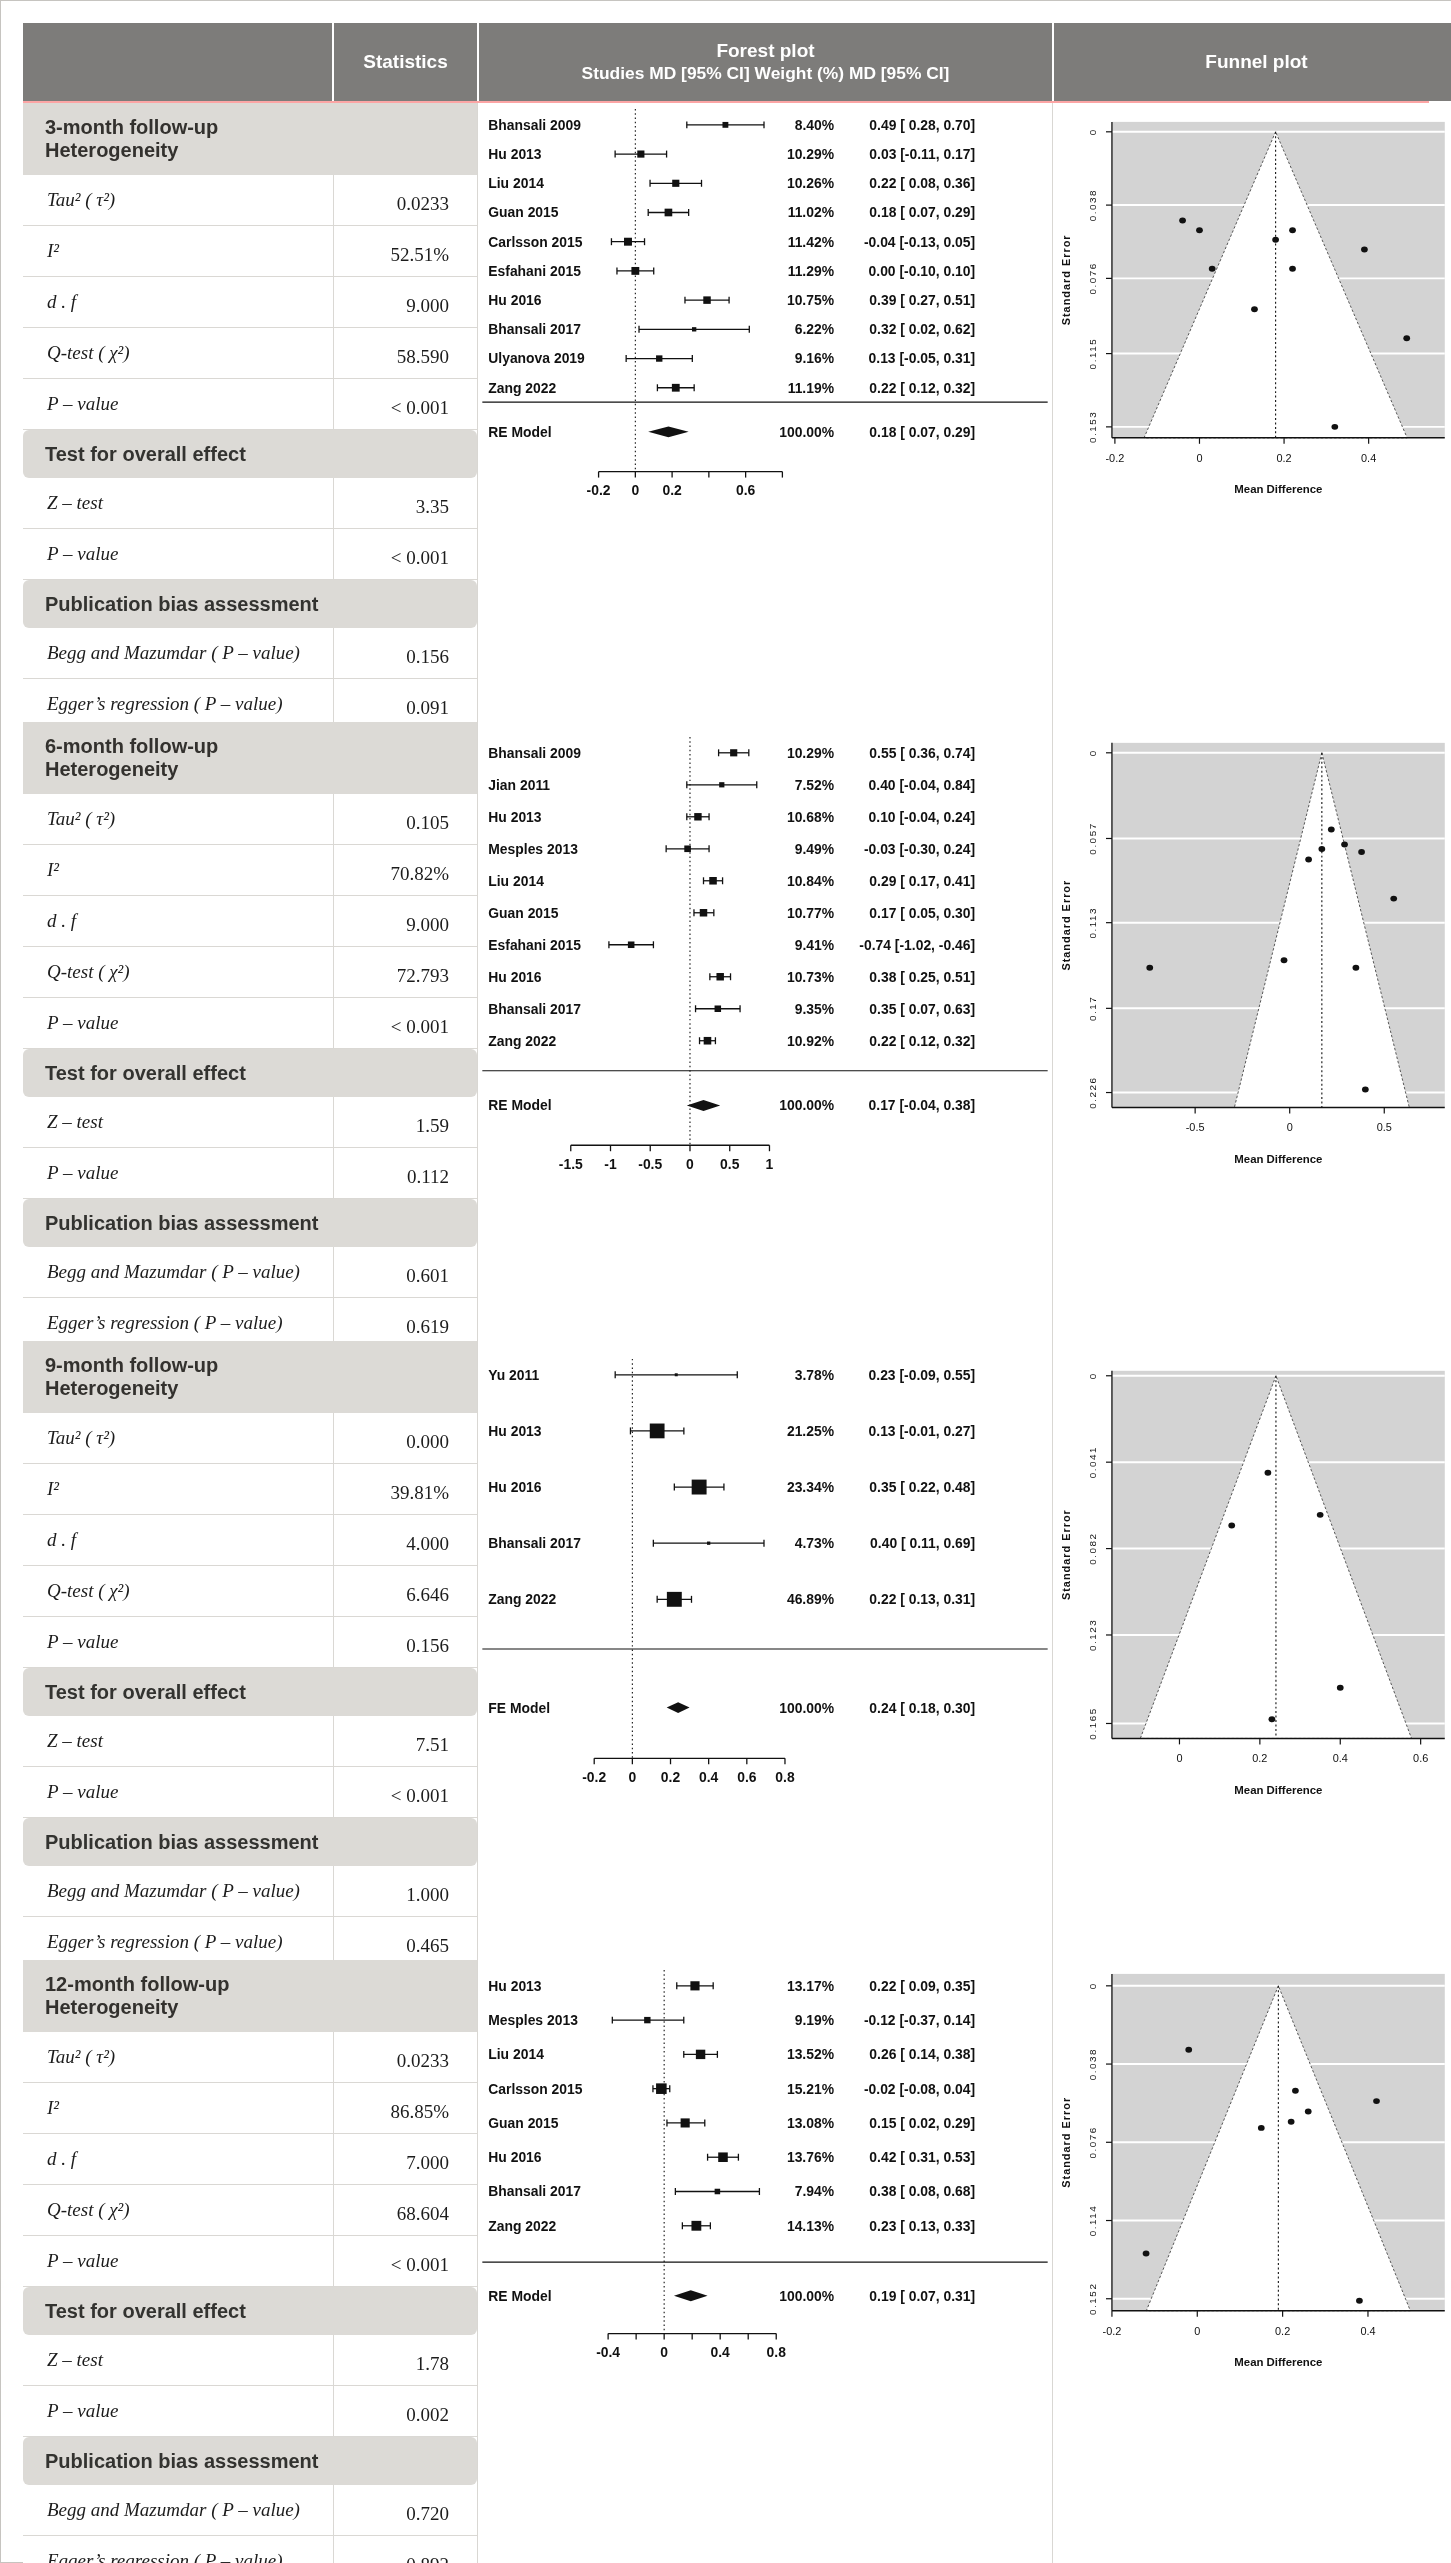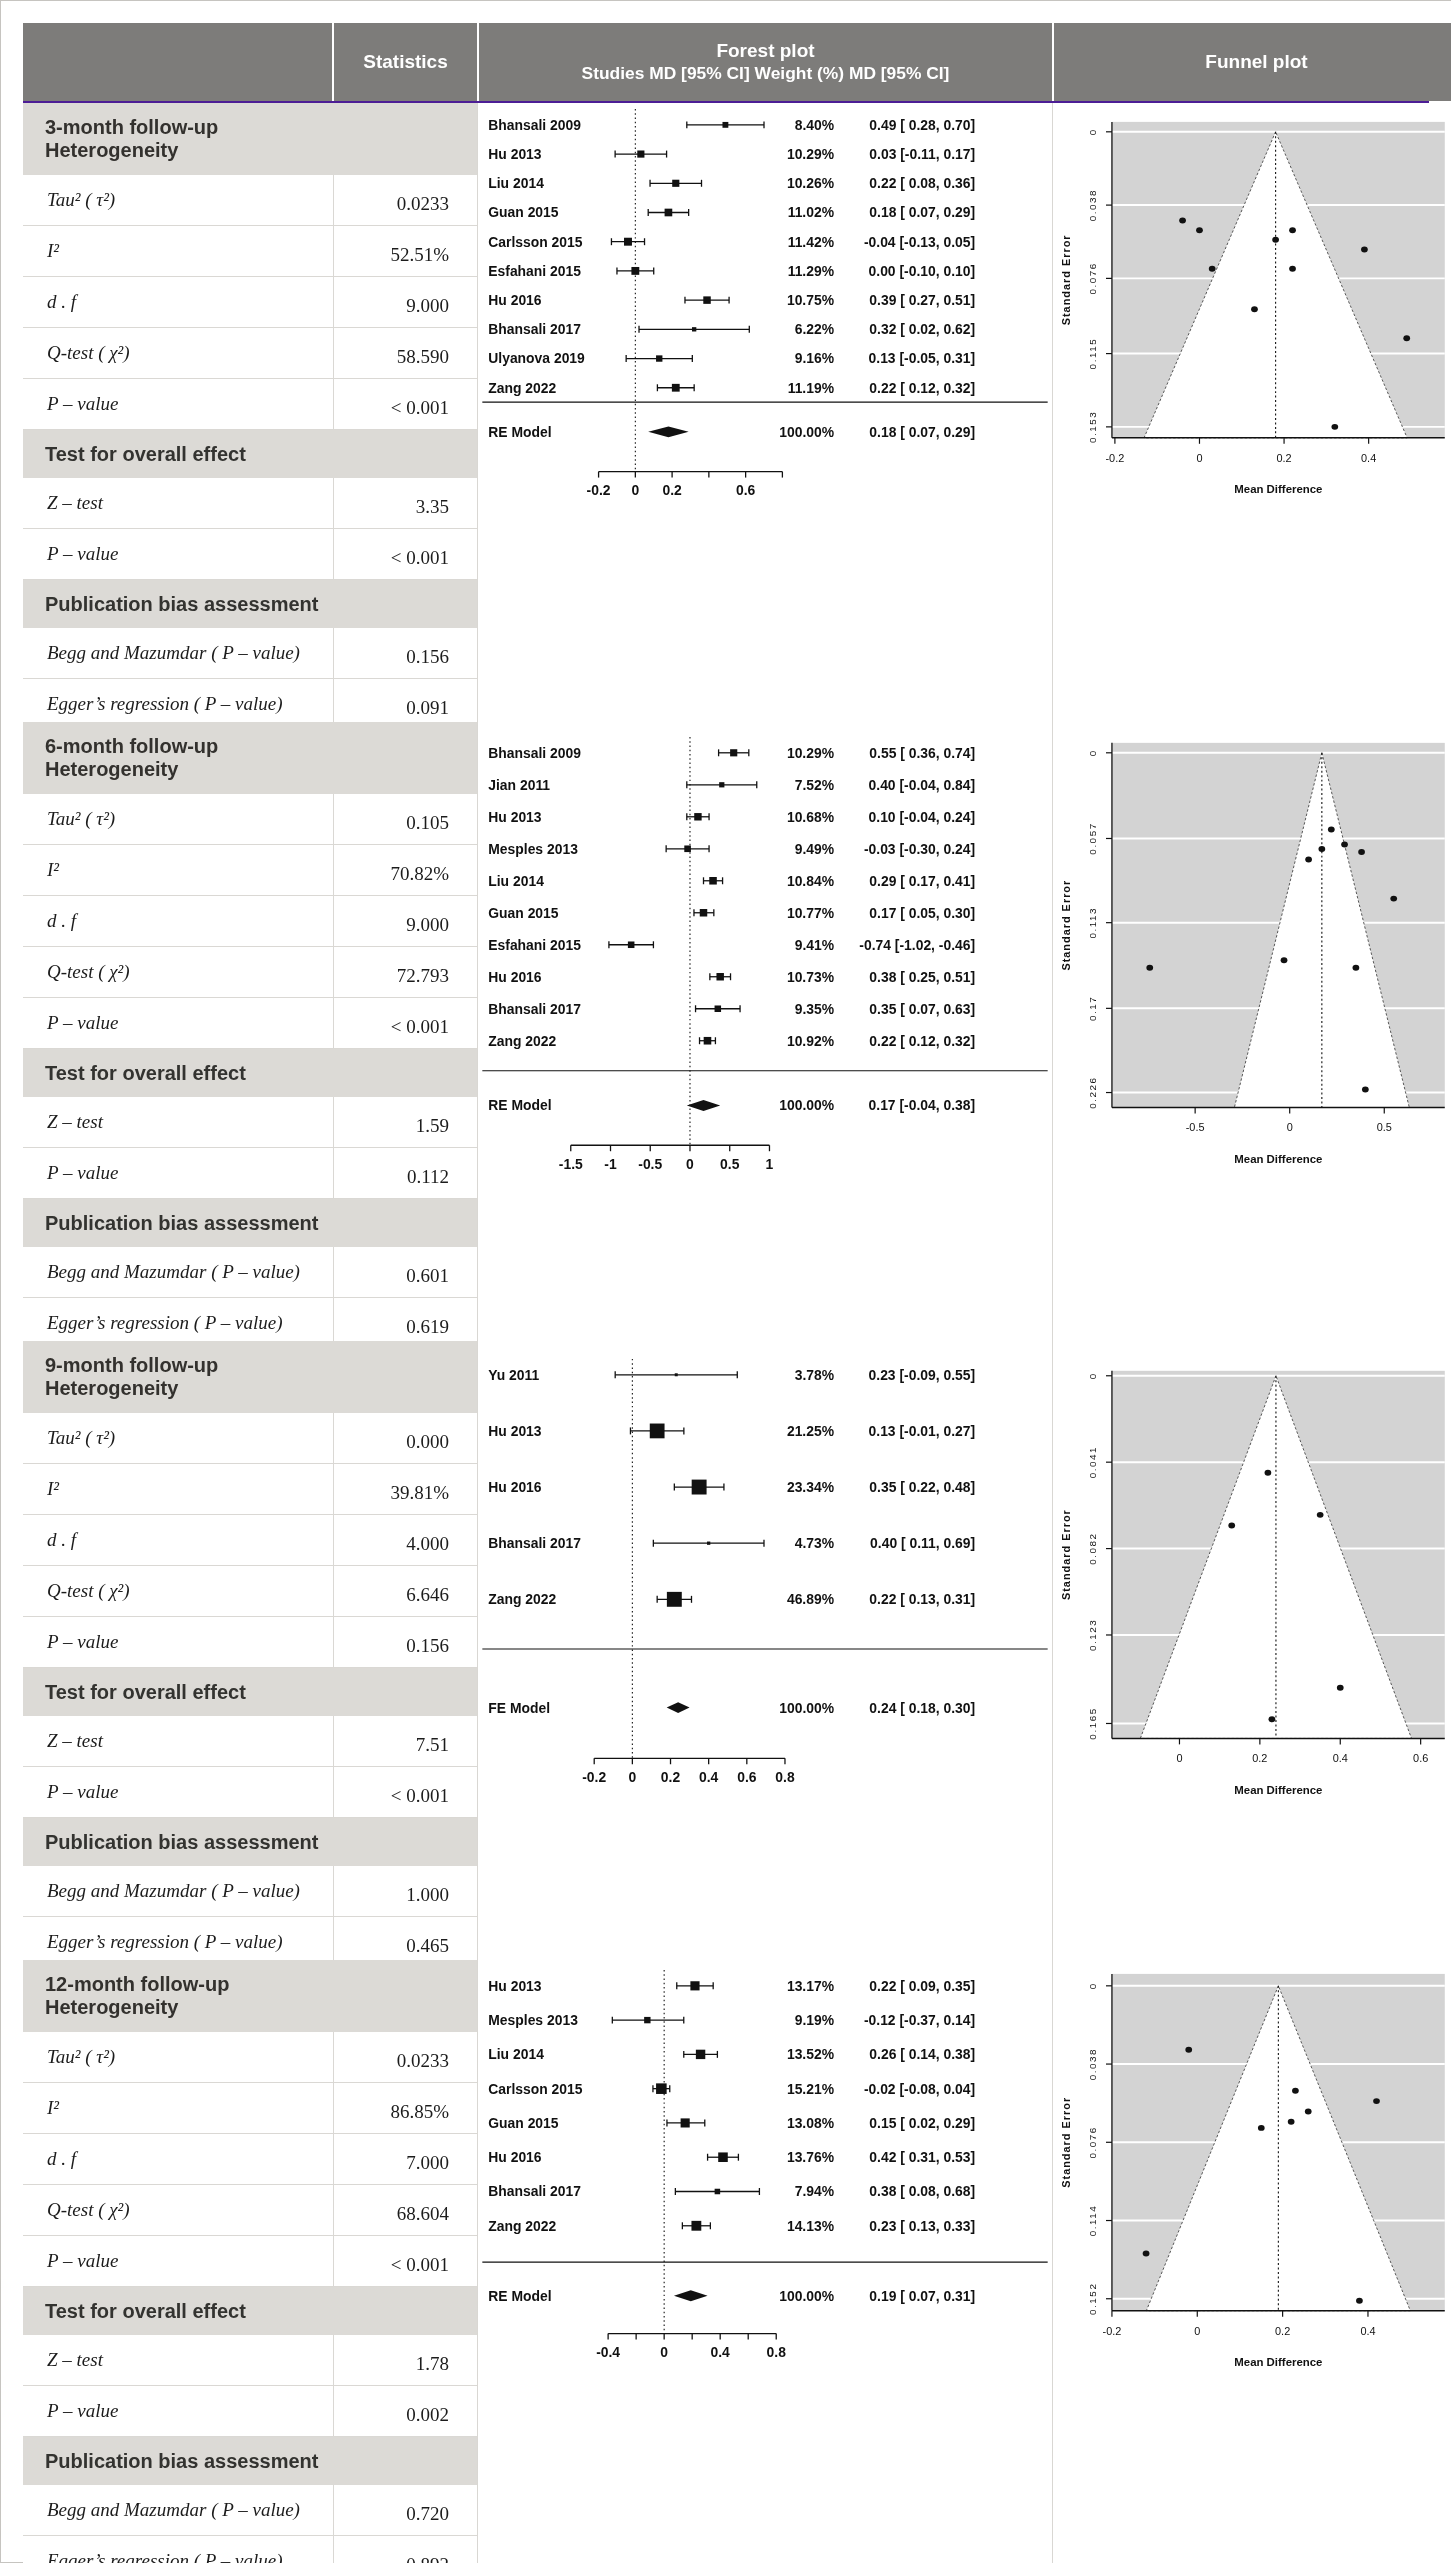--- a/index.html
+++ b/index.html
@@ -6,26 +6,26 @@
   .fig{width:1452px;height:2563px;box-sizing:border-box;border:1px solid #c6c4c0;padding:22px;background:#ffffff;
        font-family:"Liberation Sans",sans-serif;position:relative;}
   
   .hdr{display:grid;grid-template-columns:454px 575px 407px;height:78px;}
   .hsplit{display:grid;grid-template-columns:309px 143px;column-gap:2px;}
   .hcell{background:#7d7c7a;color:#ffffff;display:flex;flex-direction:column;align-items:center;justify-content:center;
          text-align:center;font-size:19px;font-weight:600;line-height:1.25;}
   .hcell.sep{margin-left:2px;}
   .hsub{font-size:17.4px;font-weight:600;}
   
-  .section{display:grid;grid-template-columns:454px 575px 407px;height:617px;border-top:2px solid #4c1d95;}
+  .section{display:grid;grid-template-columns:454px 575px 407px;height:617px;border-top:2px solid #fca5a5;}
   .stats-block{display:flex;flex-direction:column;background:#ffffff;}
   .band{background:#dcdad6;display:flex;flex-direction:column;justify-content:center;padding-left:22px;
         color:#333330;box-sizing:border-box;}
   .band-head{height:72px;}
-  .band-mid{height:48px;font-size:20px;font-weight:700;}
+  .band-mid{height:48px;font-size:20px;font-weight:700;border-radius:6px;}
   .band-title{font-size:20px;font-weight:600;color:#33312e;}
   .band-sub{font-size:20px;font-weight:700;color:#33312e;}
   .srow{height:51px;display:grid;grid-template-columns:311px 1fr;box-sizing:border-box;border-bottom:1px solid #dad8d4;background:#fff;}
   .slabel{display:flex;align-items:center;padding-left:24px;border-right:1px solid #dad8d4;
           font-family:"Liberation Serif",serif;font-style:italic;font-size:19px;color:#1c1c1c;}
   .svalue{display:flex;align-items:center;justify-content:flex-end;padding-right:28px;
           font-family:"Liberation Serif",serif;font-size:19px;color:#1c1c1c;margin-top:8px;}
   .pcell{border-left:1px solid #d9d7d3;overflow:hidden;background:#fff;}
   svg text{font-family:"Liberation Sans",sans-serif;}
 </style>

